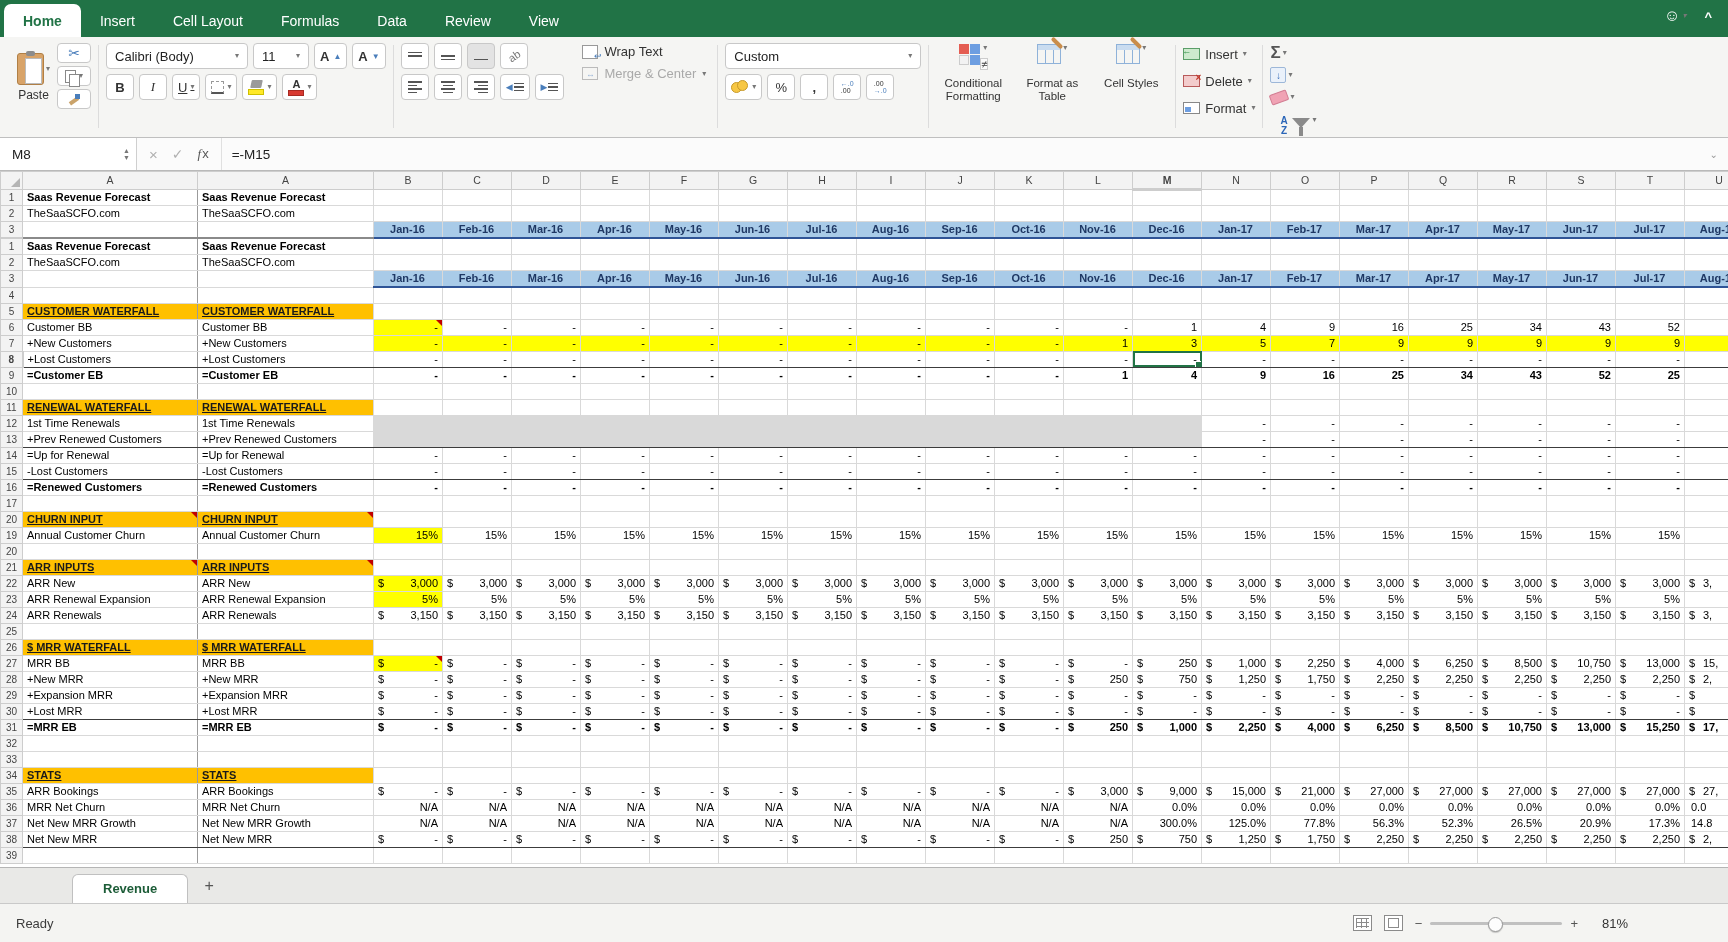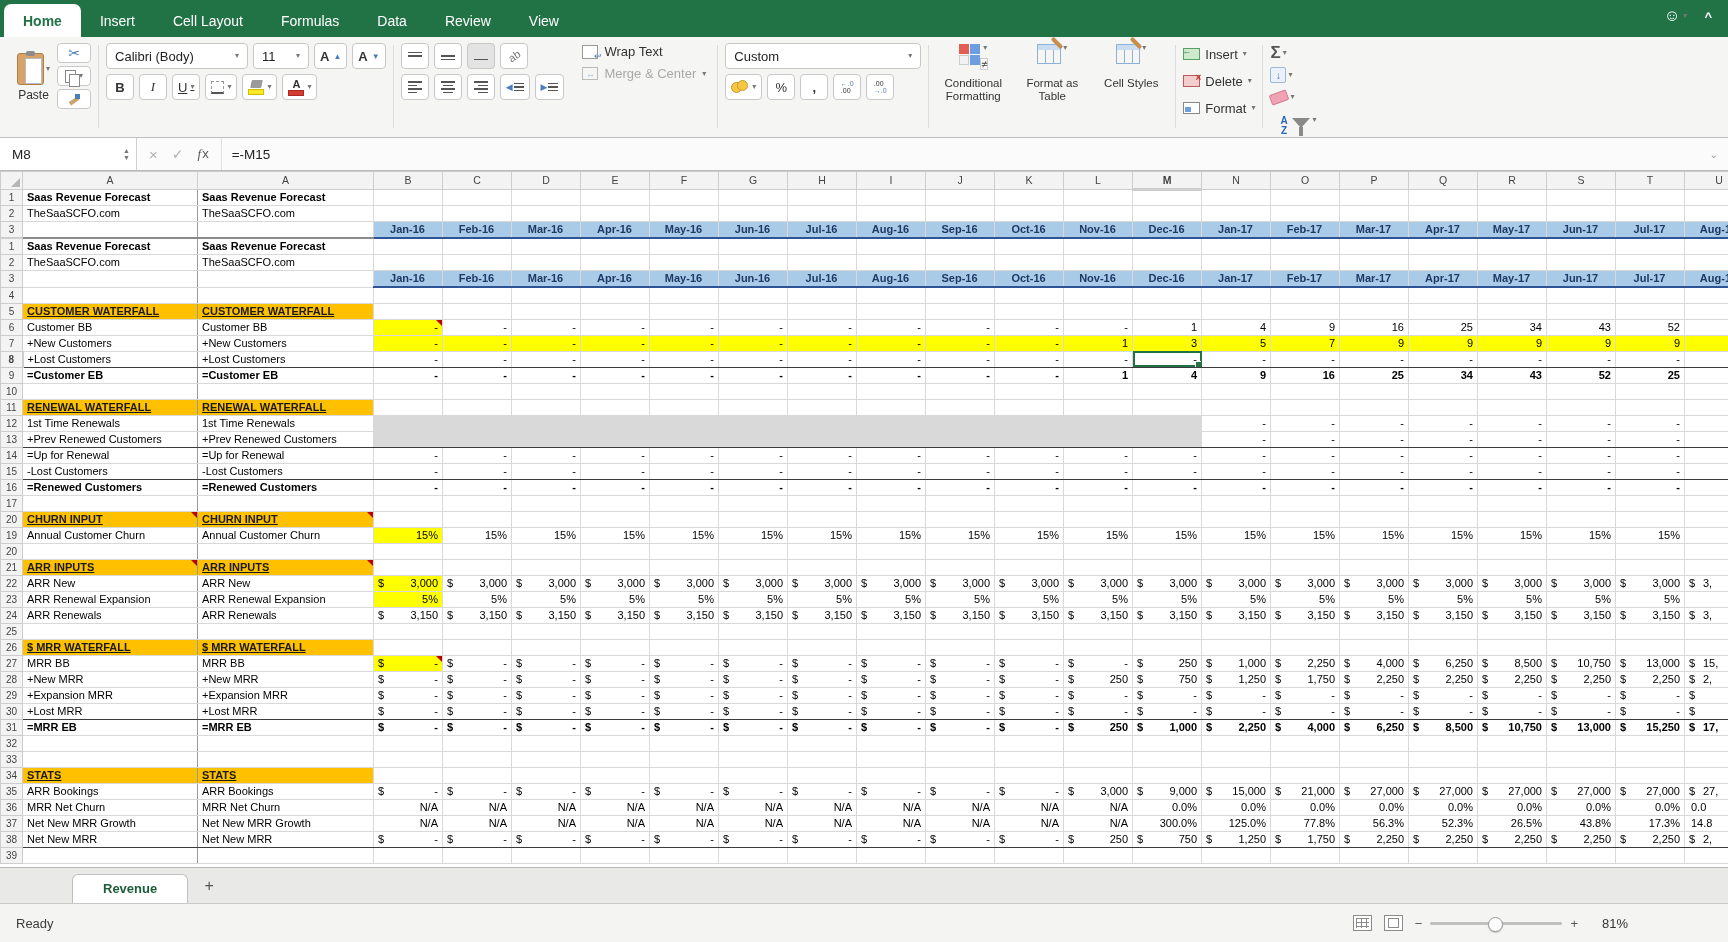--- a/index.html
+++ b/index.html
@@ -1528,21 +1528,21 @@
           <td class="c">N/A</td>
           <td class="c">N/A</td>
           <td class="c">N/A</td>
           <td class="c">N/A</td>
           <td class="c">300.0%</td>
           <td class="c">125.0%</td>
           <td class="c">77.8%</td>
           <td class="c">56.3%</td>
           <td class="c">52.3%</td>
           <td class="c">26.5%</td>
-          <td class="c">43.8%</td>
+          <td class="c">20.9%</td>
           <td class="c">17.3%</td>
           <td class="c ucol">14.8</td>
         </tr>
         <tr class="bb">
           <th class="rowh">38</th>
           <td class="a fz">Net New MRR</td>
           <td class="a">Net New MRR</td>
           <td class="c"><span class="cur">$</span><span>-</span></td>
           <td class="c"><span class="cur">$</span><span>-</span></td>
           <td class="c"><span class="cur">$</span><span>-</span></td>

